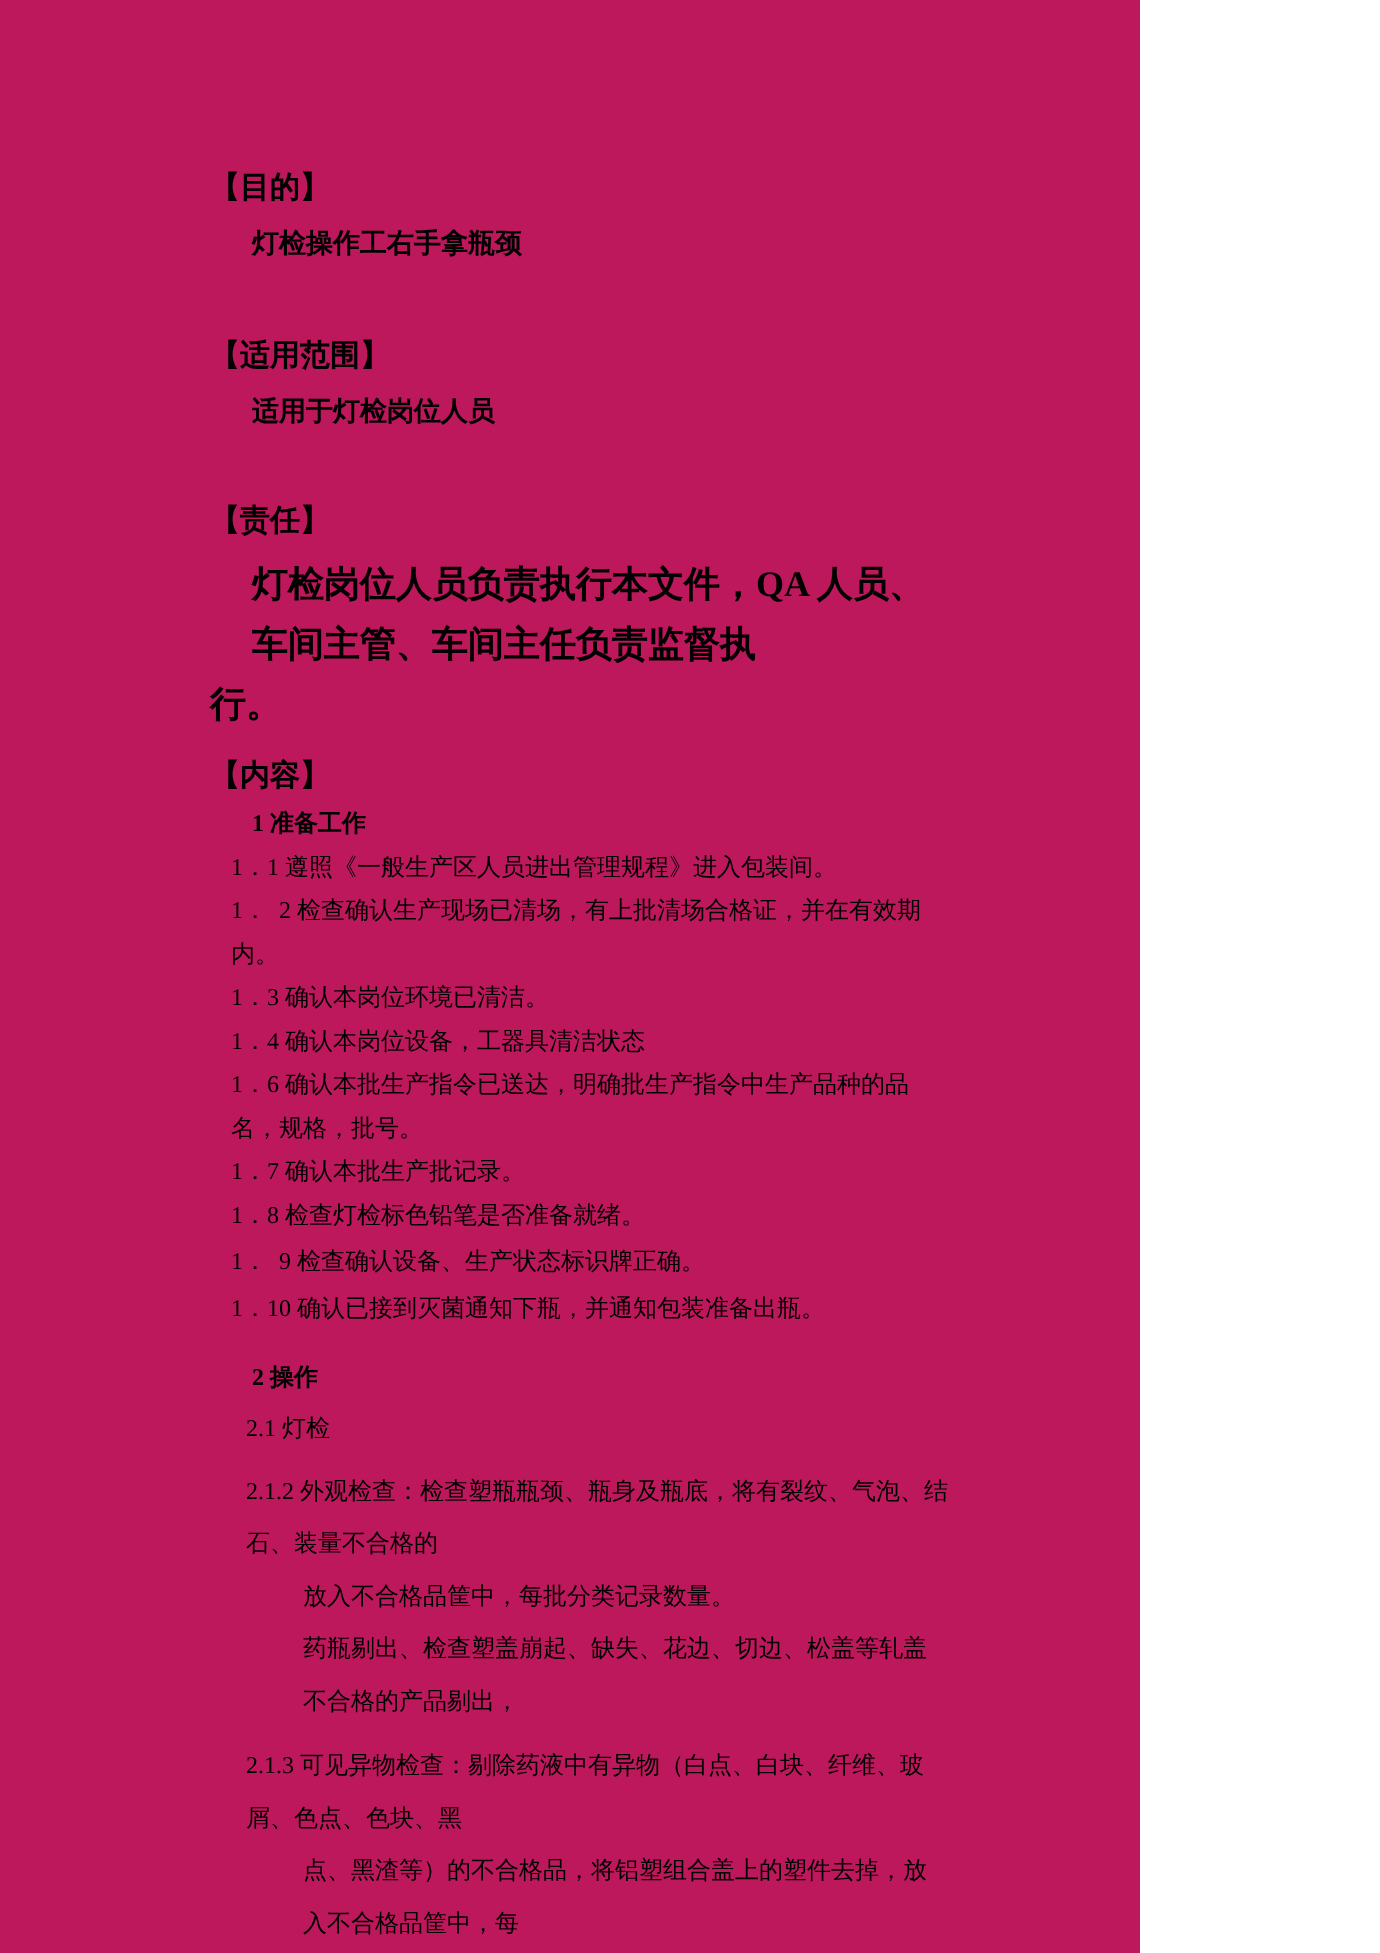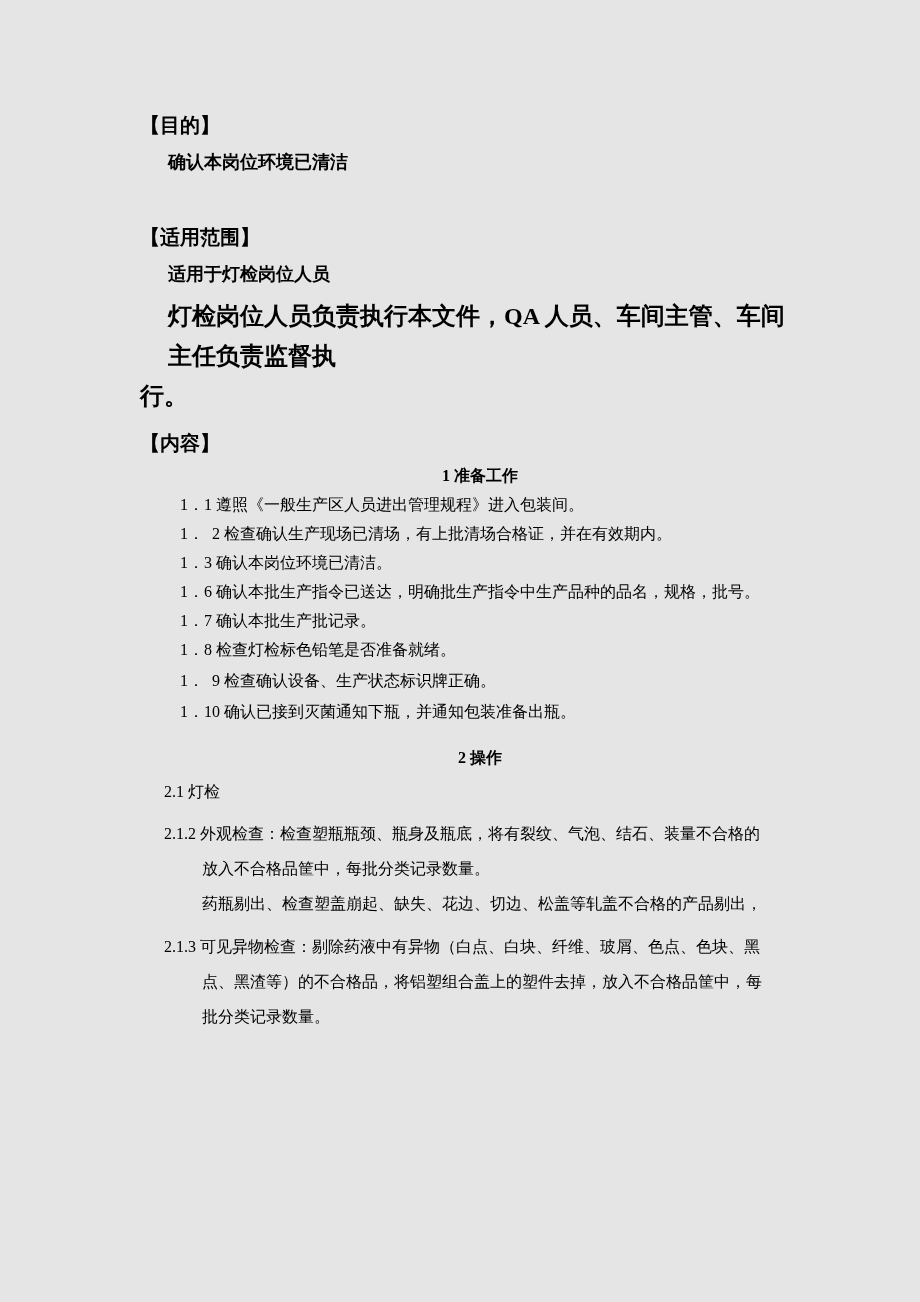--- a/index.html
+++ b/index.html
@@ -9,24 +9,24 @@
   }
   body {
     width: 920px;
     height: 1302px;
     color: #000000;
     font-family: "Liberation Serif", "DejaVu Serif", serif;
     overflow: hidden;
   }
   .page {
     box-sizing: border-box;
-    width: 920px;
+    width: 760px;
     height: 1302px;
     padding: 112px 128px 44px 140px;
-    background: #e5e5e5;
+    background: #be185d;
   }
   .heading {
     font-size: 20px;
     font-weight: bold;
     line-height: 26px;
   }
   .body-bold {
     font-size: 18px;
     font-weight: bold;
     line-height: 24px;
@@ -38,26 +38,25 @@
     line-height: 40px;
   }
   .resp-line.first {
     margin-left: 28px;
   }
   .sub-title {
     font-size: 16px;
     font-weight: bold;
     line-height: 24px;
     margin-left: 28px;
-    text-align: center;
   }
   .item {
     font-size: 16px;
     line-height: 29px;
-    margin-left: 40px;
+    margin-left: 14px;
   }
   .op-sub {
     font-size: 16px;
     line-height: 24px;
     margin-left: 24px;
   }
   .step-line {
     font-size: 16px;
     line-height: 35px;
   }
@@ -78,38 +77,40 @@
   .mt-20 { margin-top: 20px; }
   .mt-48 { margin-top: 48px; }
   .mt-50 { margin-top: 50px; }
 </style>
 </head>
 <body>
 
 <div class="page">
 
   <div class="heading">【目的】</div>
-  <div class="body-bold mt-12 line">确认本岗位环境已清洁</div>
+  <div class="body-bold mt-12 line">灯检操作工右手拿瓶颈</div>
 
   <div class="heading mt-50">【适用范围】</div>
   <div class="body-bold mt-12 line">适用于灯检岗位人员</div>
 
+  <div class="heading mt-48">【责任】</div>
   <div class="mt-10">
     <div class="resp-line first line">灯检岗位人员负责执行本文件，QA 人员、车间主管、车间主任负责监督执</div>
     <div class="resp-line line">行。</div>
   </div>
 
   <div class="heading mt-14">【内容】</div>
 
   <div class="sub-title mt-8">1 准备工作</div>
 
   <div class="mt-2">
     <div class="item line">1．1 遵照《一般生产区人员进出管理规程》进入包装间。</div>
     <div class="item line">1．  2 检查确认生产现场已清场，有上批清场合格证，并在有效期内。</div>
     <div class="item line">1．3 确认本岗位环境已清洁。</div>
+    <div class="item line">1．4 确认本岗位设备，工器具清洁状态</div>
     <div class="item line">1．6 确认本批生产指令已送达，明确批生产指令中生产品种的品名，规格，批号。</div>
     <div class="item line">1．7 确认本批生产批记录。</div>
     <div class="item line">1．8 检查灯检标色铅笔是否准备就绪。</div>
     <div class="item line mt-2">1．  9 检查确认设备、生产状态标识牌正确。</div>
     <div class="item line mt-2">1．10 确认已接到灭菌通知下瓶，并通知包装准备出瓶。</div>
   </div>
 
   <div class="sub-title mt-20">2 操作</div>
   <div class="op-sub mt-10 line">2.1 灯检</div>
 

